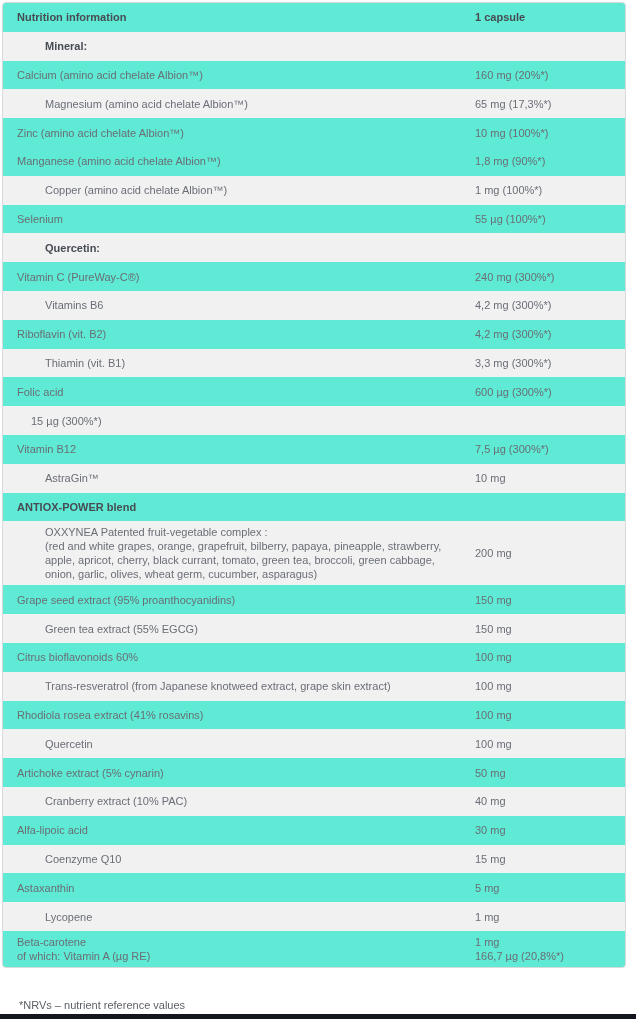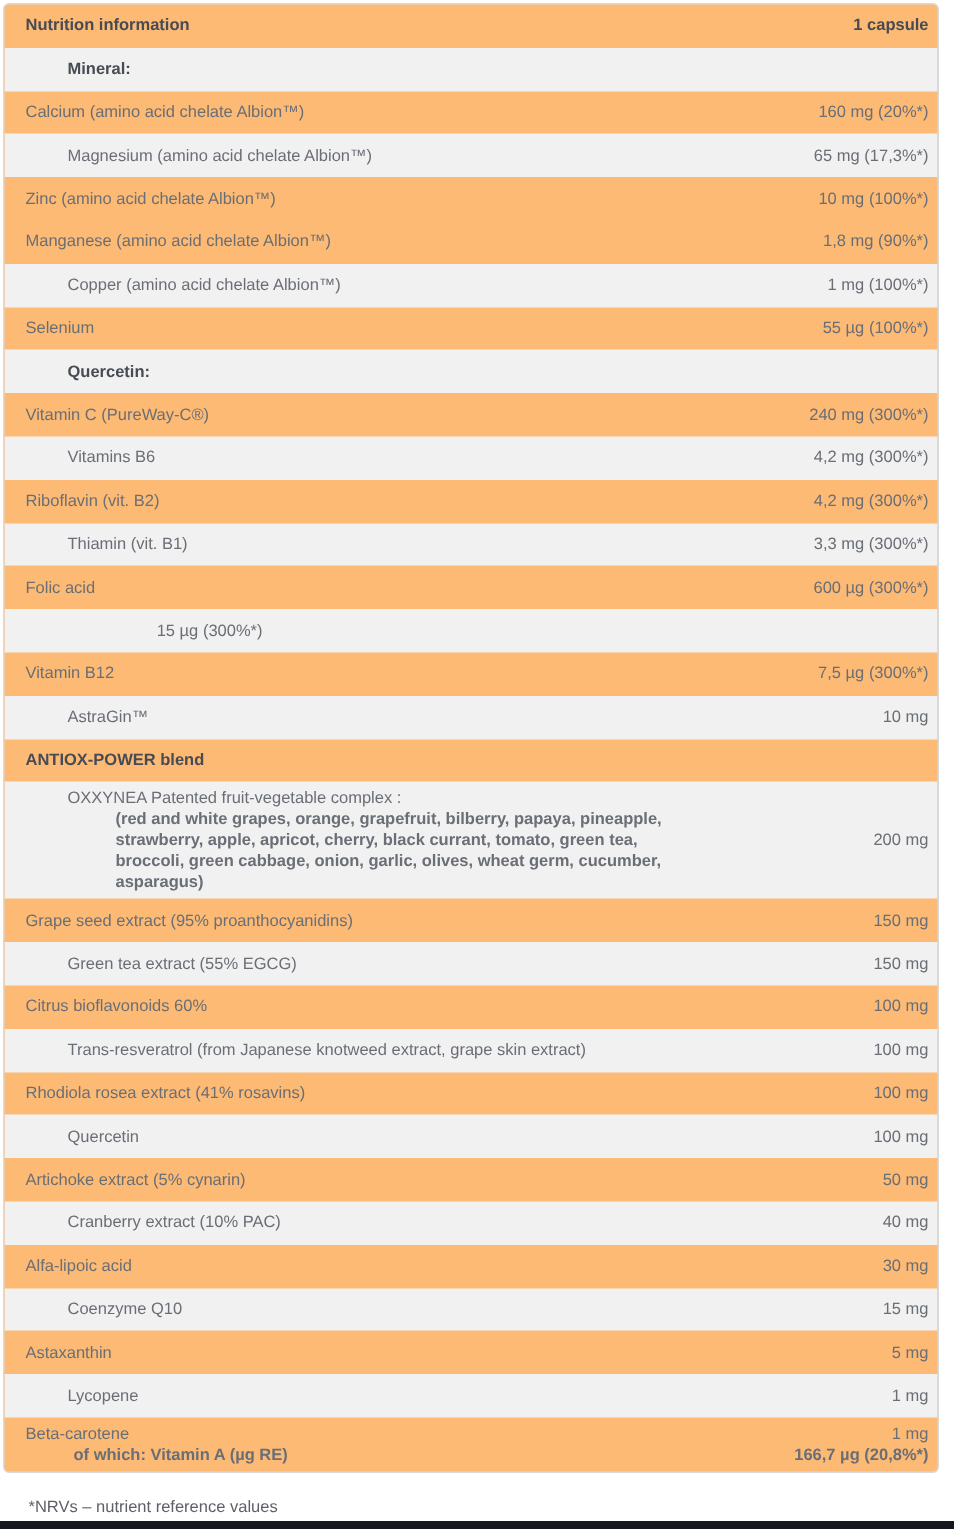--- a/index.html
+++ b/index.html
@@ -15,52 +15,52 @@
     background: #ffffff;
     overflow: hidden;
   }
   .nutri-table {
     position: absolute;
     left: 2px;
     top: 2px;
     width: 624px;
     border: 1px solid #d9d9d9;
     border-radius: 4px;
-    background: #fdba74;
+    background: #5eead4;
     overflow: hidden;
   }
   .row {
     display: flex;
     align-items: center;
     min-height: 28.8px;
     padding: 4px 0;
     font-size: 11px;
     color: #6a6e75;
     line-height: 14px;
   }
   .row.alt { background: #f1f1f2; padding-left: 28px; }
   .row .label {
     flex: 1 1 auto;
     padding-left: 14px;
     padding-right: 10px;
   }
   .row .value {
     flex: 0 0 150px;
     width: 150px;
-    text-align: right;
+    text-align: left;
     padding-right: 6px;
   }
   .row.header-row .label,
   .row.header-row .value,
   .row.section .label,
   .bold {
     font-weight: bold;
     color: #474b53;
   }
-  .sublabel, .subvalue { font-weight: bold; margin-left: 32px; }
+  .sublabel, .subvalue { font-weight: normal; }
   .footnote {
     position: absolute;
     left: 19px;
     top: 999px;
     font-size: 11px;
     color: #5d6167;
   }
   .bottom-bar {
     position: absolute;
     left: 0;

